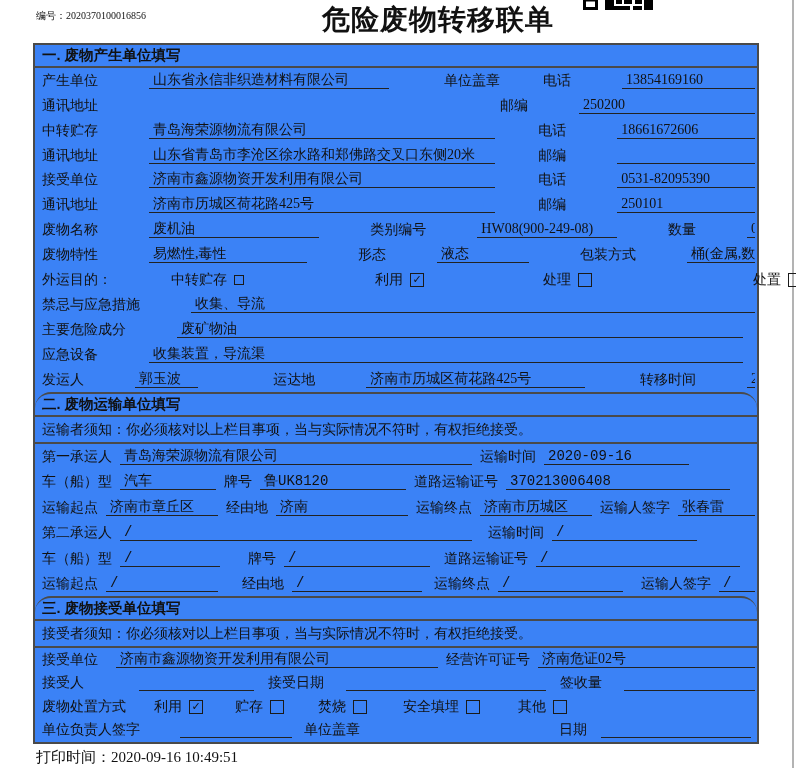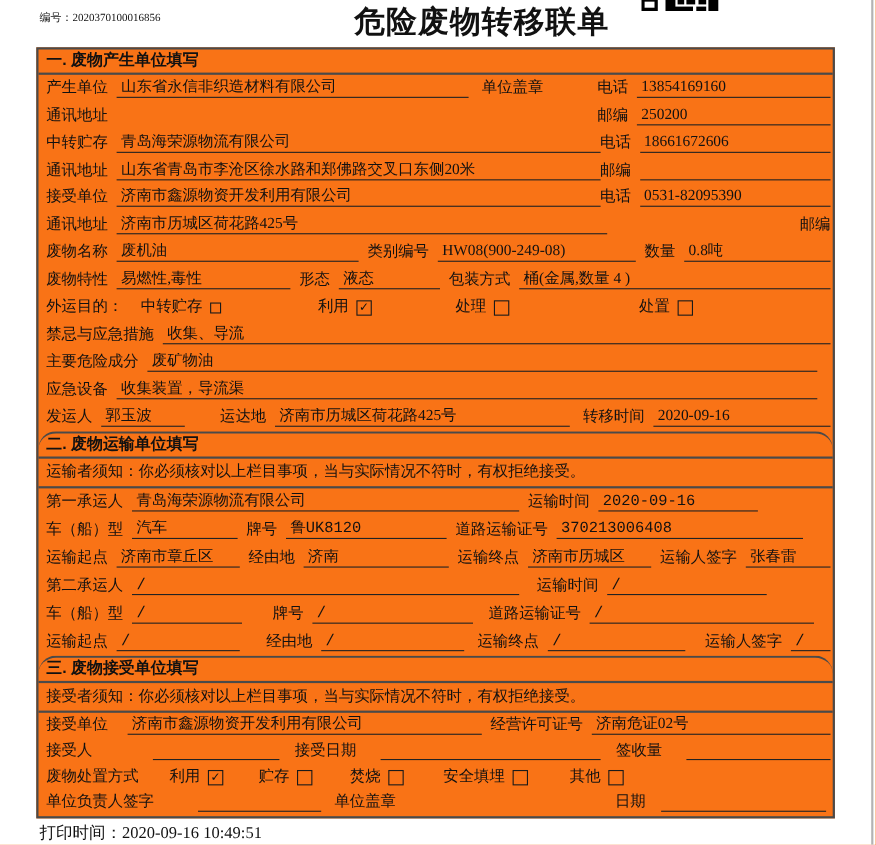--- a/index.html
+++ b/index.html
@@ -3,27 +3,27 @@
 <meta charset="utf-8">
 <style>
   html,body{margin:0;padding:0;}
   body{width:796px;height:768px;background:#ffffff;position:relative;overflow:hidden;
        font-family:"Liberation Serif","DejaVu Serif",serif;color:#111;}
   .serial{position:absolute;left:36px;top:9px;font-size:10px;}
   .doc-title{position:absolute;left:80px;right:0;top:1px;text-align:center;font-size:28px;font-weight:bold;
        font-family:"Liberation Sans","DejaVu Sans",sans-serif;letter-spacing:1px;}
   .qr{position:absolute;left:583px;top:0;}
   .edge{position:absolute;right:2px;top:0;width:2px;height:768px;background:#b3b3b3;}
-  .form{position:absolute;left:33px;top:43px;width:722px;border:2px solid #4a4a4a;background:#f97316;box-sizing:content-box;}
+  .form{position:absolute;left:33px;top:43px;width:722px;border:2px solid #4a4a4a;background:#3b82f6;box-sizing:content-box;}
   .sec-h{font-family:"Liberation Sans","DejaVu Sans",sans-serif;font-weight:bold;font-size:14.5px;
        height:19px;line-height:19px;padding:1px 0 1px 7px;border-bottom:2px solid #4a4a4a;}
   .bt{border-top:2px solid #4a4a4a;border-radius:16px;}
   .notice{height:25px;line-height:25px;padding-left:7px;border-bottom:2px solid #4a4a4a;font-size:14px;white-space:nowrap;}
   .row{display:flex;align-items:flex-end;padding:0 2px 4px 7px;box-sizing:border-box;font-size:14px;}
-  .s1 .row{height:24.9px;}
+  .s1 .row{height:24.9px;gap:43px;}
   .s2 .row{height:25.4px;font-family:Liberation Mono, monospace;}
   .s3 .row{height:23.6px;}
   .lbl{white-space:nowrap;line-height:16px;}
   .lbl:not(:first-child){margin-left:8px;}
   .fld{border-bottom:1px solid #222;line-height:16px;min-height:16px;padding:0 4px;box-sizing:border-box;
        white-space:nowrap;overflow:hidden;margin-left:8px;}
   .grow{flex:1;}
   .opt{display:flex;align-items:center;line-height:16px;}
   .cb{display:inline-block;width:12px;height:12px;border:1.5px solid #1a1a1a;line-height:12px;font-size:11px;
       text-align:center;margin-left:7px;font-family:"DejaVu Sans",sans-serif;flex:none;}
@@ -87,20 +87,21 @@
       <span class="lbl">接受单位</span>
       <span class="fld" style="width:446px">济南市鑫源物资开发利用有限公司</span>
       <span class="lbl" style="margin-left:auto">电话</span>
       <span class="fld" style="width:176px">0531-82095390</span>
     </div>
 
     <div class="row">
       <span class="lbl">通讯地址</span>
       <span class="fld" style="width:446px">济南市历城区荷花路425号</span>
       <span class="lbl" style="margin-left:auto">邮编</span>
+      <span class="fld" style="width:176px">250101</span>
     </div>
 
     <div class="row">
       <span class="lbl">废物名称</span>
       <span class="fld" style="width:220px">废机油</span>
       <span class="lbl">类别编号</span>
       <span class="fld" style="width:180px">HW08(900-249-08)</span>
       <span class="lbl">数量</span>
       <span class="fld grow">0.8吨</span>
     </div>

